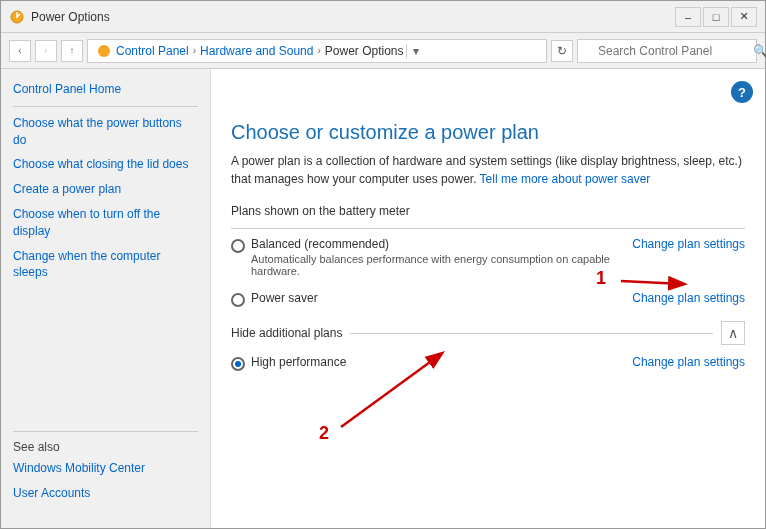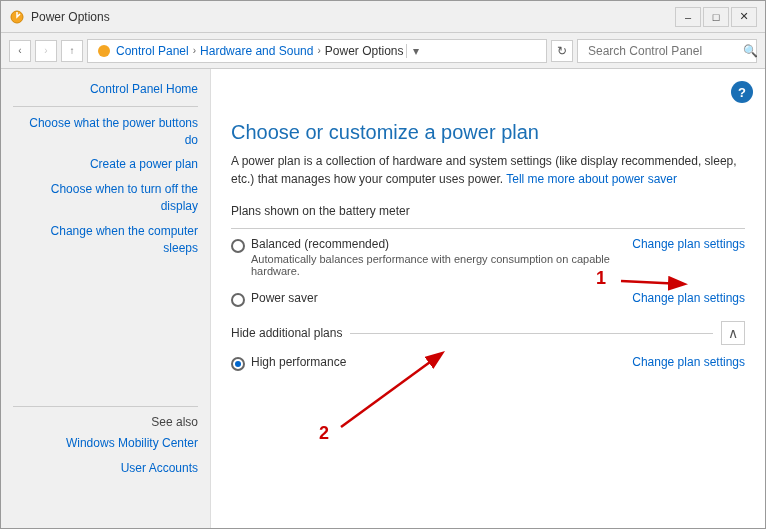--- a/index.html
+++ b/index.html
@@ -18,29 +18,29 @@
     
     .nav-bar { background: #f0f0f0; height: 36px; display: flex; align-items: center; padding: 0 8px; border-bottom: 1px solid #ccc; gap: 4px; flex-shrink: 0; }
     .nav-btn { width: 22px; height: 22px; border: 1px solid #ccc; background: #fff; display: flex; align-items: center; justify-content: center; cursor: pointer; font-size: 10px; color: #666; }
     .nav-btn.disabled { color: #ccc; cursor: default; }
     .breadcrumb-bar { flex: 1; height: 24px; border: 1px solid #ccc; background: #fff; display: flex; align-items: center; padding: 0 8px; font-size: 12px; color: #333; }
     .breadcrumb-sep { color: #666; margin: 0 4px; font-size: 10px; }
     .breadcrumb-item { color: #0066cc; cursor: pointer; }
     .breadcrumb-current { color: #333; }
     .breadcrumb-dropdown { width: 20px; display: flex; align-items: center; justify-content: center; color: #666; border-left: 1px solid #ccc; margin-left: 2px; cursor: pointer; }
     .nav-refresh { width: 22px; height: 22px; border: 1px solid #ccc; background: #fff; display: flex; align-items: center; justify-content: center; cursor: pointer; color: #555; font-size: 12px; }
-    .search-box { width: 180px; height: 24px; border: 1px solid #ccc; background: #fff; display: flex; align-items: center; padding: 0 10px; }
+    .search-box { width: 180px; height: 24px; border: 1px solid #ccc; background: #fff; display: flex; align-items: center; padding: 0 20px; }
     .search-box input { border: none; outline: none; flex: 1; font-size: 12px; color: #999; background: transparent; }
     .search-icon { color: #666; font-size: 12px; }
 
     
     .content-area { display: flex; flex: 1; overflow: hidden; }
 
     
-    .sidebar { width: 210px; background: #f0f0f0; padding: 12px; border-right: 1px solid #ddd; overflow-y: auto; flex-shrink: 0; text-align: right; }
+    .sidebar { width: 210px; background: #f0f0f0; padding: 12px; border-right: 1px solid #ddd; overflow-y: auto; flex-shrink: 0; }
     .sidebar-link { color: #0066cc; cursor: pointer; font-size: 12px; line-height: 1.4; margin-bottom: 8px; display: block; }
     .sidebar-section-title { font-size: 12px; color: #444; margin-bottom: 6px; font-weight: normal; }
 
     
     .main-panel { flex: 1; padding: 16px 20px; overflow-y: auto; background: #fff; position: relative; }
     .main-title { font-size: 20px; color: #1a6fb5; margin-bottom: 8px; font-weight: normal; margin-top: 36px; }
     .main-desc { font-size: 12px; color: #333; line-height: 1.5; margin-bottom: 16px; }
     .main-desc a { color: #0066cc; text-decoration: none; }
     .section-label { font-size: 12px; color: #333; margin-bottom: 10px; }
     .divider { border: none; border-top: 1px solid #ccc; margin: 8px 0; }
@@ -109,37 +109,38 @@
       <span class="search-icon">🔍</span>
     </div>
   </div>
 
   <div class="content-area">
 
     <div class="sidebar">
       <a class="sidebar-link">Control Panel Home</a>
       <hr class="divider">
       <a class="sidebar-link">Choose what the power buttons do</a>
+      <a class="sidebar-link">Choose what closing the lid does</a>
       <a class="sidebar-link">Create a power plan</a>
       <a class="sidebar-link">Choose when to turn off the display</a>
       <a class="sidebar-link">Change when the computer sleeps</a>
 
       <hr class="divider" style="margin-top:150px;">
       <div class="sidebar-section-title">See also</div>
       <a class="sidebar-link">Windows Mobility Center</a>
       <a class="sidebar-link">User Accounts</a>
     </div>
 
     <div class="main-panel" style="position:relative;">
 
       <div class="help-btn">?</div>
 
       <div class="main-title">Choose or customize a power plan</div>
       <div class="main-desc">
-        <span>A power plan is a collection of hardware and system settings (like display recommended, sleep, etc.) that manages how your computer uses power.</span>
+        <span>A power plan is a collection of hardware and system settings (like display brightness, sleep, etc.) that manages how your computer uses power.</span>
         <a>Tell me more about power saver</a>
       </div>
 
       <div class="section-label">Plans shown on the battery meter</div>
       <hr class="divider">
 
       <div class="plan-item">
         <div class="plan-item-left">
           <div class="radio-outer">
           </div>

